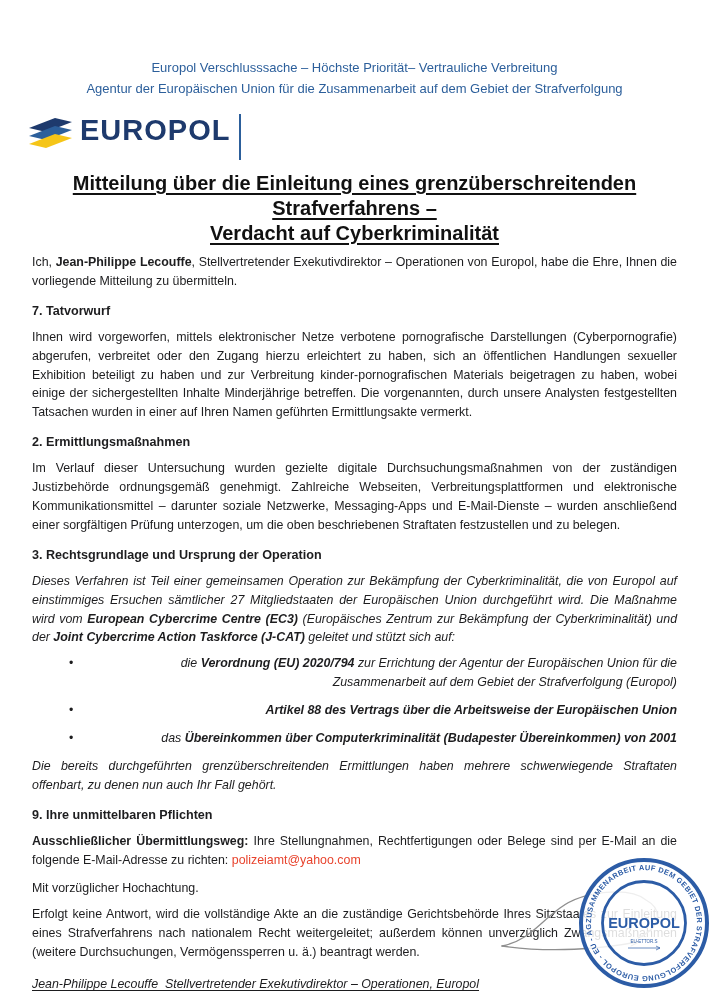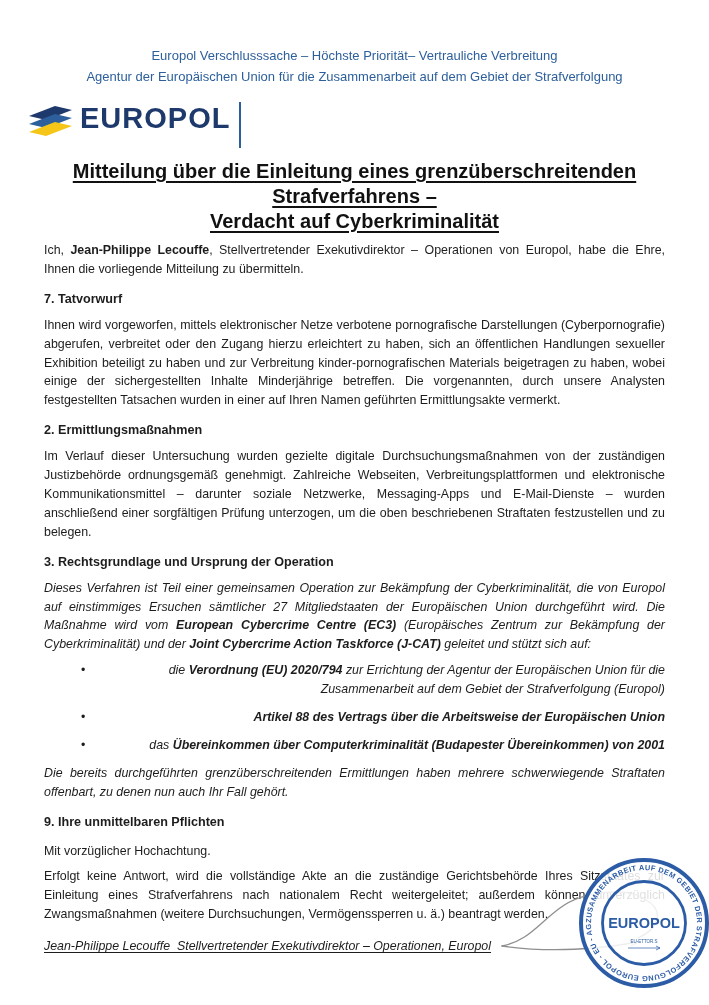--- a/index.html
+++ b/index.html
@@ -5,34 +5,34 @@
   html,body{margin:0;padding:0;background:#fff;}
   .page{
     position:relative;
     width:709px;height:1005px;
     background:#ffffff;
     font-family:"Liberation Sans",sans-serif;
     color:#1d1d1f;
     overflow:hidden;
   }
   
-  .conf{padding-top:45px;text-align:center;font-size:13px;line-height:21px;color:#2c5f9b;}
+  .conf{padding-top:57px;text-align:center;font-size:13px;line-height:21px;color:#2c5f9b;}
   
   .logo-row{display:flex;align-items:flex-start;margin:13px 0 0 27px;height:50px;}
   .flag{margin-top:5px;margin-right:7px;flex:none;}
   .europol-text{font-size:29px;font-weight:bold;color:#1e3a6d;letter-spacing:1px;line-height:36px;}
   .logo-divider{width:2px;background:#2c5f9b;height:46px;margin:2px 9px 0 9px;flex:none;}
   .ec3-block{padding-top:1px;}
   .ec3-main{font-size:20px;font-weight:bold;color:#efa53c;letter-spacing:2.5px;line-height:20px;font-family:"DejaVu Sans Mono",monospace;}
   .ec3-sub{font-size:10.5px;color:#2c5f9b;line-height:12.5px;}
   
   .title{margin:9px 24px 0;text-align:center;font-size:20px;line-height:25px;font-weight:bold;color:#111;}
   .title span{text-decoration:underline;text-underline-offset:3px;text-decoration-thickness:1.5px;}
   
-  #doc-body{margin:7px 44px 0;font-size:12.4px;line-height:18.9px;}
+  #doc-body{margin:7px 32px 0;font-size:12.4px;line-height:18.9px;}
   .blk{margin:0 0 7px 0;}
   .h{font-weight:bold;font-size:12.6px;margin:11px 0 7px 0;}
   .just{text-align:justify;}
   .it{font-style:italic;}
   .b{font-weight:bold;}
   .red{color:#e8432d;}
   a.red{text-decoration:none;cursor:pointer;}
   .bullet{display:flex;padding-left:37px;margin-bottom:9px;}
   .bullet .marker{width:23px;flex:none;font-style:normal;}
   .bullet .btxt{flex:1;text-align:right;}
@@ -81,20 +81,21 @@
       <p class="blk bullet it">
         <span class="marker">•</span>
         <span class="btxt"><span class="b">Artikel 88 des Vertrags über die Arbeitsweise der Europäischen Union</span></span>
       </p>
       <p class="blk bullet it">
         <span class="marker">•</span>
         <span class="btxt"><span>das </span><span class="b">Übereinkommen über Computerkriminalität (Budapester Übereinkommen) von 2001</span></span>
       </p>
       <p class="blk just it"><span>Die bereits durchgeführten grenzüberschreitenden Ermittlungen haben mehrere schwerwiegende Straftaten offenbart, zu denen nun auch Ihr Fall gehört.</span></p>
       <p class="blk h"><span>9. Ihre unmittelbaren Pflichten</span></p>
+      <p class="blk just"><span class="b">Ausschließlicher Übermittlungsweg:</span><span> Ihre Stellungnahmen, Rechtfertigungen oder Belege sind per E-Mail an die folgende E-Mail-Adresse zu richten: </span><a class="red" href="mailto:polizeiamt@yahoo.com">polizeiamt@yahoo.com</a></p>
       <p class="blk closing"><span>Mit vorzüglicher Hochachtung.</span></p>
       <p class="blk just"><span>Erfolgt keine Antwort, wird die vollständige Akte an die zuständige Gerichtsbehörde Ihres Sitzstaates zur Einleitung eines Strafverfahrens nach nationalem Recht weitergeleitet; außerdem können unverzüglich Zwangsmaßnahmen (weitere Durchsuchungen, Vermögenssperren u. ä.) beantragt werden.</span></p>
       <p class="blk sig"><span>Jean-Philippe Lecouffe&nbsp; Stellvertretender Exekutivdirektor – Operationen, Europol</span></p>
     </div>
 
   <div class="stamp-wrap">
     <svg width="229" height="152" viewBox="0 0 229 152">
 
       <g stroke="#8f8f8f" stroke-width="1.3" fill="none" stroke-linecap="round">
         <path d="M158,90 C180,80 184,62 166,52 C150,39 104,42 80,60 C58,76 48,93 22,98"></path>

